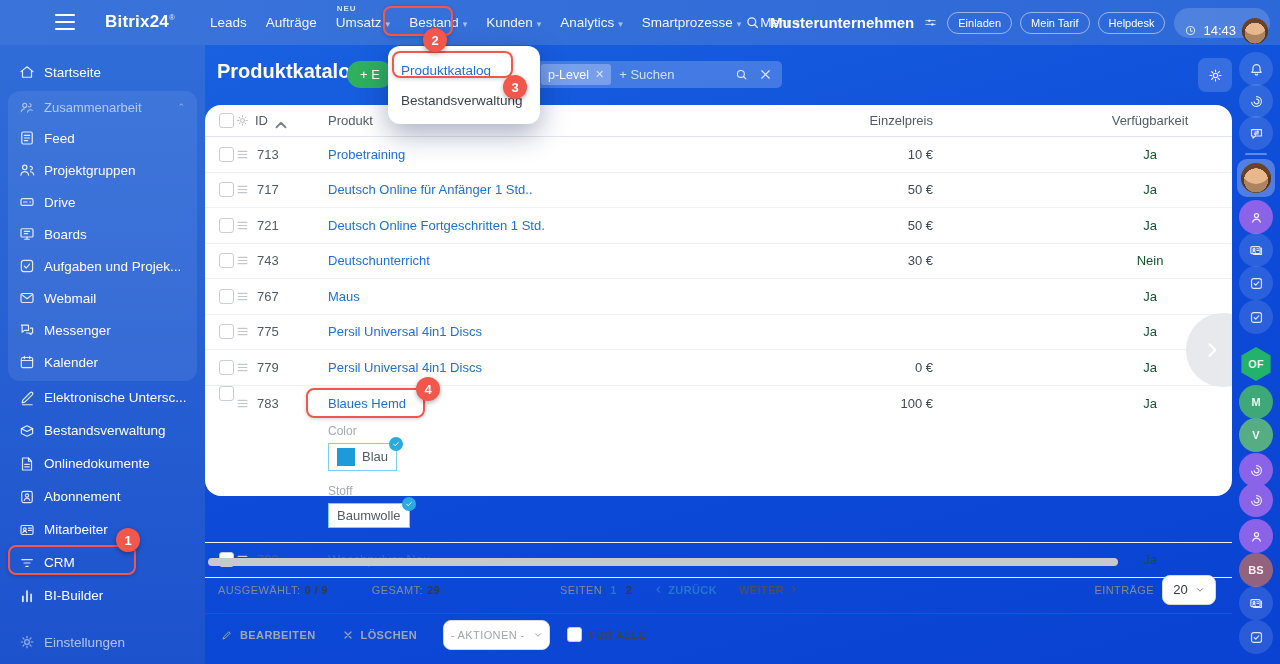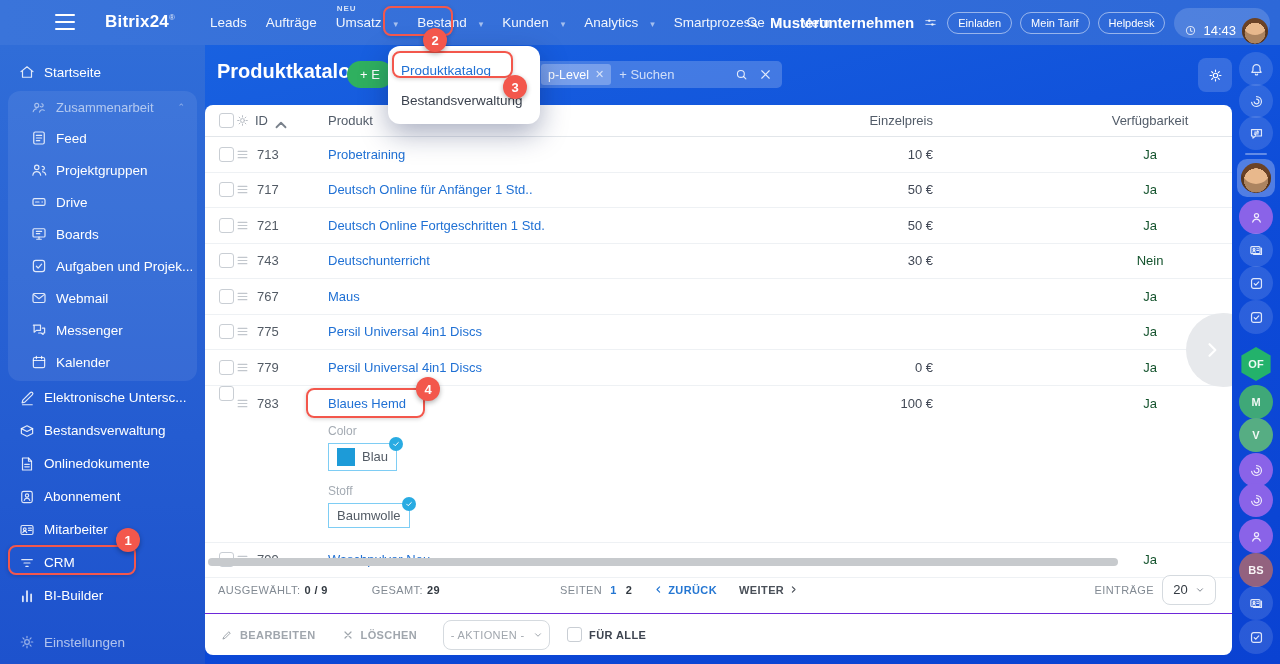--- a/index.html
+++ b/index.html
@@ -7,38 +7,38 @@
 #stage{position:relative;width:1280px;height:664px;background:linear-gradient(165deg,#1b66e2 0%,#0d4bd8 55%,#0a42d2 100%)}
 .ic{width:18px;height:18px;display:block}
 
 
 .topbar{position:absolute;left:0;top:0;width:1280px;height:45px;background:linear-gradient(90deg,#3a74da,#2d68d8);display:flex;align-items:center;z-index:20}
 .hamb{position:absolute;left:55px;top:14px;width:20px;height:16px;display:flex;flex-direction:column;justify-content:space-between;cursor:pointer}
 .hamb i{height:2px;background:#fff;border-radius:2px}
 .logo{position:absolute;left:105px;top:12px;color:#fff;font-size:17px;font-weight:bold;letter-spacing:.2px}
 .logo sup{font-size:8px;font-weight:normal;opacity:.85}
 .tabs{position:absolute;left:210px;top:0;height:45px;display:flex;align-items:center;gap:19px}
-.tab{position:relative;display:flex;align-items:center;gap:12px;color:rgba(255,255,255,.93);font-size:13.5px;cursor:pointer;white-space:nowrap}
+.tab{position:relative;display:flex;align-items:center;gap:4px;color:rgba(255,255,255,.93);font-size:13.5px;cursor:pointer;white-space:nowrap}
 .tab .chev{font-size:9px;opacity:.6;transform:translateY(1px)}
 .tab .neu{position:absolute;top:-11px;left:1px;font-size:8px;letter-spacing:.9px;color:rgba(255,255,255,.8);font-weight:bold}
 .tright{position:absolute;right:10px;top:0;height:45px;display:flex;align-items:center;gap:9px;color:#fff}
 .tsearch .ic{width:17px;height:17px;color:rgba(255,255,255,.9)}
 .company{font-size:15px;font-weight:bold;white-space:nowrap}
 .sliders .ic{width:15px;height:15px;color:rgba(255,255,255,.75)}
 .pill{height:22px;padding:0 10px;border:1px solid rgba(255,255,255,.5);border-radius:12px;display:flex;align-items:center;font-size:11px;color:#fff;cursor:pointer;white-space:nowrap}
 .timepill{height:30px;padding:18px 2px 2px 10px;background:rgba(255,255,255,.16);border-radius:16px;display:flex;align-items:center;gap:6px;font-size:13px;cursor:pointer}
 .clockdot .ic{width:13px;height:13px;color:rgba(255,255,255,.75)}
 .face{width:26px;height:26px;border-radius:50%;background:radial-gradient(circle at 50% 58%,#e8b88c 0 52%,#6b4226 53% 100%);box-shadow:inset 0 -9px 0 rgba(60,35,15,.35);border:0}
 
 
 .sidebar{position:absolute;left:0;top:45px;width:205px;height:619px;background:linear-gradient(180deg,#306dd8,#1d52cd);z-index:15}
 .side-item{height:32px;display:flex;align-items:center;padding-left:18px;color:#fff;font-size:13.5px;cursor:pointer;white-space:nowrap}
 .side-item .ic{width:18px;height:18px;margin-right:8px;color:rgba(255,255,255,.85);flex:none}
 .side-item.first{margin-top:12px;height:30px}
-.sgroup{margin:4px 8px 0 8px;background:rgba(255,255,255,.08);border-radius:12px;padding:1px 0 3px 12px}
+.sgroup{margin:4px 8px 0 8px;background:rgba(255,255,255,.08);border-radius:12px;padding:1px 0 3px 0}
 .sgroup .side-item{padding-left:10px}
 .ghead{height:30px;display:flex;align-items:center;padding:0 12px 0 10px;color:rgba(255,255,255,.6);font-size:13px;cursor:pointer}
 .ghead .ic{width:17px;height:17px;margin-right:9px;color:rgba(255,255,255,.55)}
 .ghead .gchev{margin-left:auto;font-size:9px;opacity:.7}
 .side-item.tall{height:33px}
 .settings{position:absolute;left:0;bottom:6px;width:205px}
 .settings .side-item{color:rgba(255,255,255,.65)}
 .settings .ic{color:rgba(255,255,255,.55)}
 
 
@@ -48,21 +48,21 @@
 .searchbar{position:absolute;left:215px;top:16px;width:362px;height:27px;border-radius:5px;background:rgba(255,255,255,.2);display:flex;align-items:center;padding:0 9px;color:#fff}
 .fchip{margin-left:112px;height:21px;background:rgba(255,255,255,.28);border-radius:3px;display:flex;align-items:center;padding:0 7px;font-size:12.5px;gap:6px;cursor:pointer}
 .fchip .fx{opacity:.7;font-size:11px}
 .splc{margin-left:8px;font-size:13px;color:rgba(255,255,255,.75)}
 .sicons{margin-left:auto;display:flex;align-items:center;gap:9px}
 .sicons .ic{width:15px;height:15px;color:rgba(255,255,255,.85)}
 .hgear{position:absolute;left:993px;top:13px;width:34px;height:34px;border-radius:8px;background:rgba(255,255,255,.16);display:flex;align-items:center;justify-content:center;color:#fff;cursor:pointer}
 .hgear .ic{width:17px;height:17px}
 
 
-.card{position:absolute;left:0;top:60px;width:1027px;height:550px;background:#fff;border-radius:8px;z-index:1}
+.card{position:absolute;left:0;top:60px;width:1027px;height:391px;background:#fff;border-radius:16px;z-index:1}
 .thead,.trow{display:grid;grid-template-columns:16px 20px 60px 490px 128px 135px 164px;padding-left:14px;align-items:center}
 .thead{position:absolute;left:0;top:0;width:100%;height:32px;border-bottom:1px solid #e2e6ea;color:#525c69;font-size:13px}
 .tbody{position:absolute;left:0;top:32px;width:100%}
 .trow{min-height:35.5px;border-bottom:1px solid #eef1f4;font-size:13px;color:#535b65}
 .trow.tall{align-items:start}
 .trow.tall>*{padding-top:10px}
 .cb{width:15px;height:15px;border:1px solid #c9ced4;border-radius:3px;background:#fff;cursor:pointer}
 .burger{color:#c2c7cd;cursor:grab}
 .burger .ic{width:15px;height:15px}
 .hgearcol{color:#b8bdc4;cursor:pointer}

